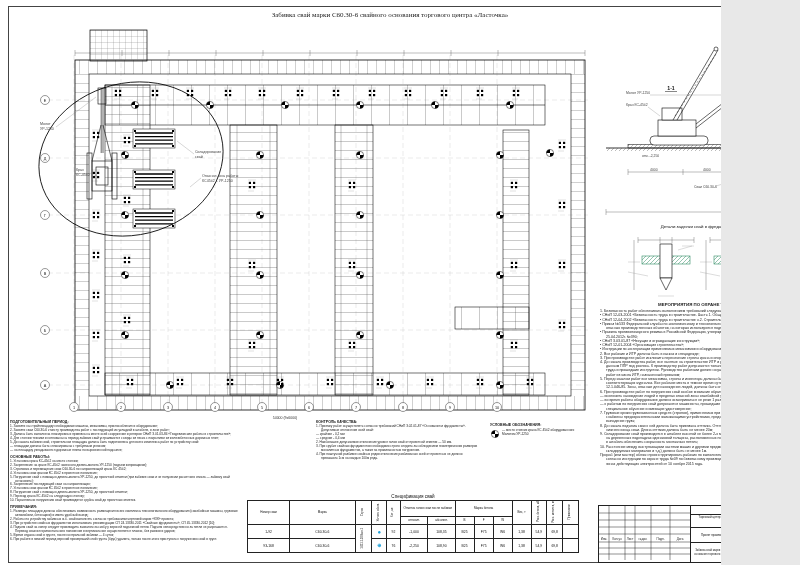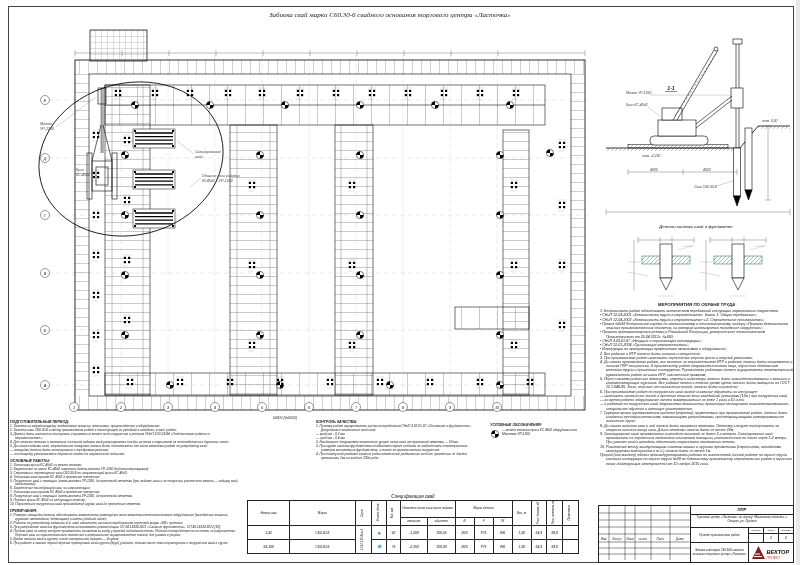--- a/index.html
+++ b/index.html
@@ -1,16 +1,16 @@
 <!DOCTYPE html>
 <html><head>
 <meta charset="utf-8">
 <style>
   html,body{margin:0;padding:0;background:#e8e8e8;}
-  .sheet{position:relative;width:796px;height:565px;background:#ffffff;font-family:"Liberation Sans",sans-serif;color:#111;overflow:hidden;font-style:italic;}
+  .sheet{position:relative;width:721px;height:565px;background:#ffffff;font-family:"Liberation Sans",sans-serif;color:#111;overflow:hidden;}
   .frame{position:absolute;left:8px;top:6px;width:784px;height:555px;border:1px solid #444;}
   .abs{position:absolute;}
   .sheet-title{position:absolute;left:150px;top:11px;width:480px;text-align:center;font-family:"Liberation Serif",serif;font-size:7px;color:#222;}
   
   .blk{position:absolute;font-size:3.2px;line-height:1.22;color:#1a1a1a;}
   .blk h4{margin:0 0 1px 0;font-size:3.6px;line-height:1.2;font-weight:bold;}
   .li{text-indent:-5px;padding-left:5px;margin:0;}
   .safety{position:absolute;left:600px;top:302px;width:193px;height:200px;overflow:hidden;font-size:3.6px;line-height:1.18;color:#1a1a1a;}
   .safety h4{margin:0 0 2px 0;text-align:center;font-size:4.4px;font-weight:bold;}
   .safety .li{text-indent:-6px;padding-left:6px;}

